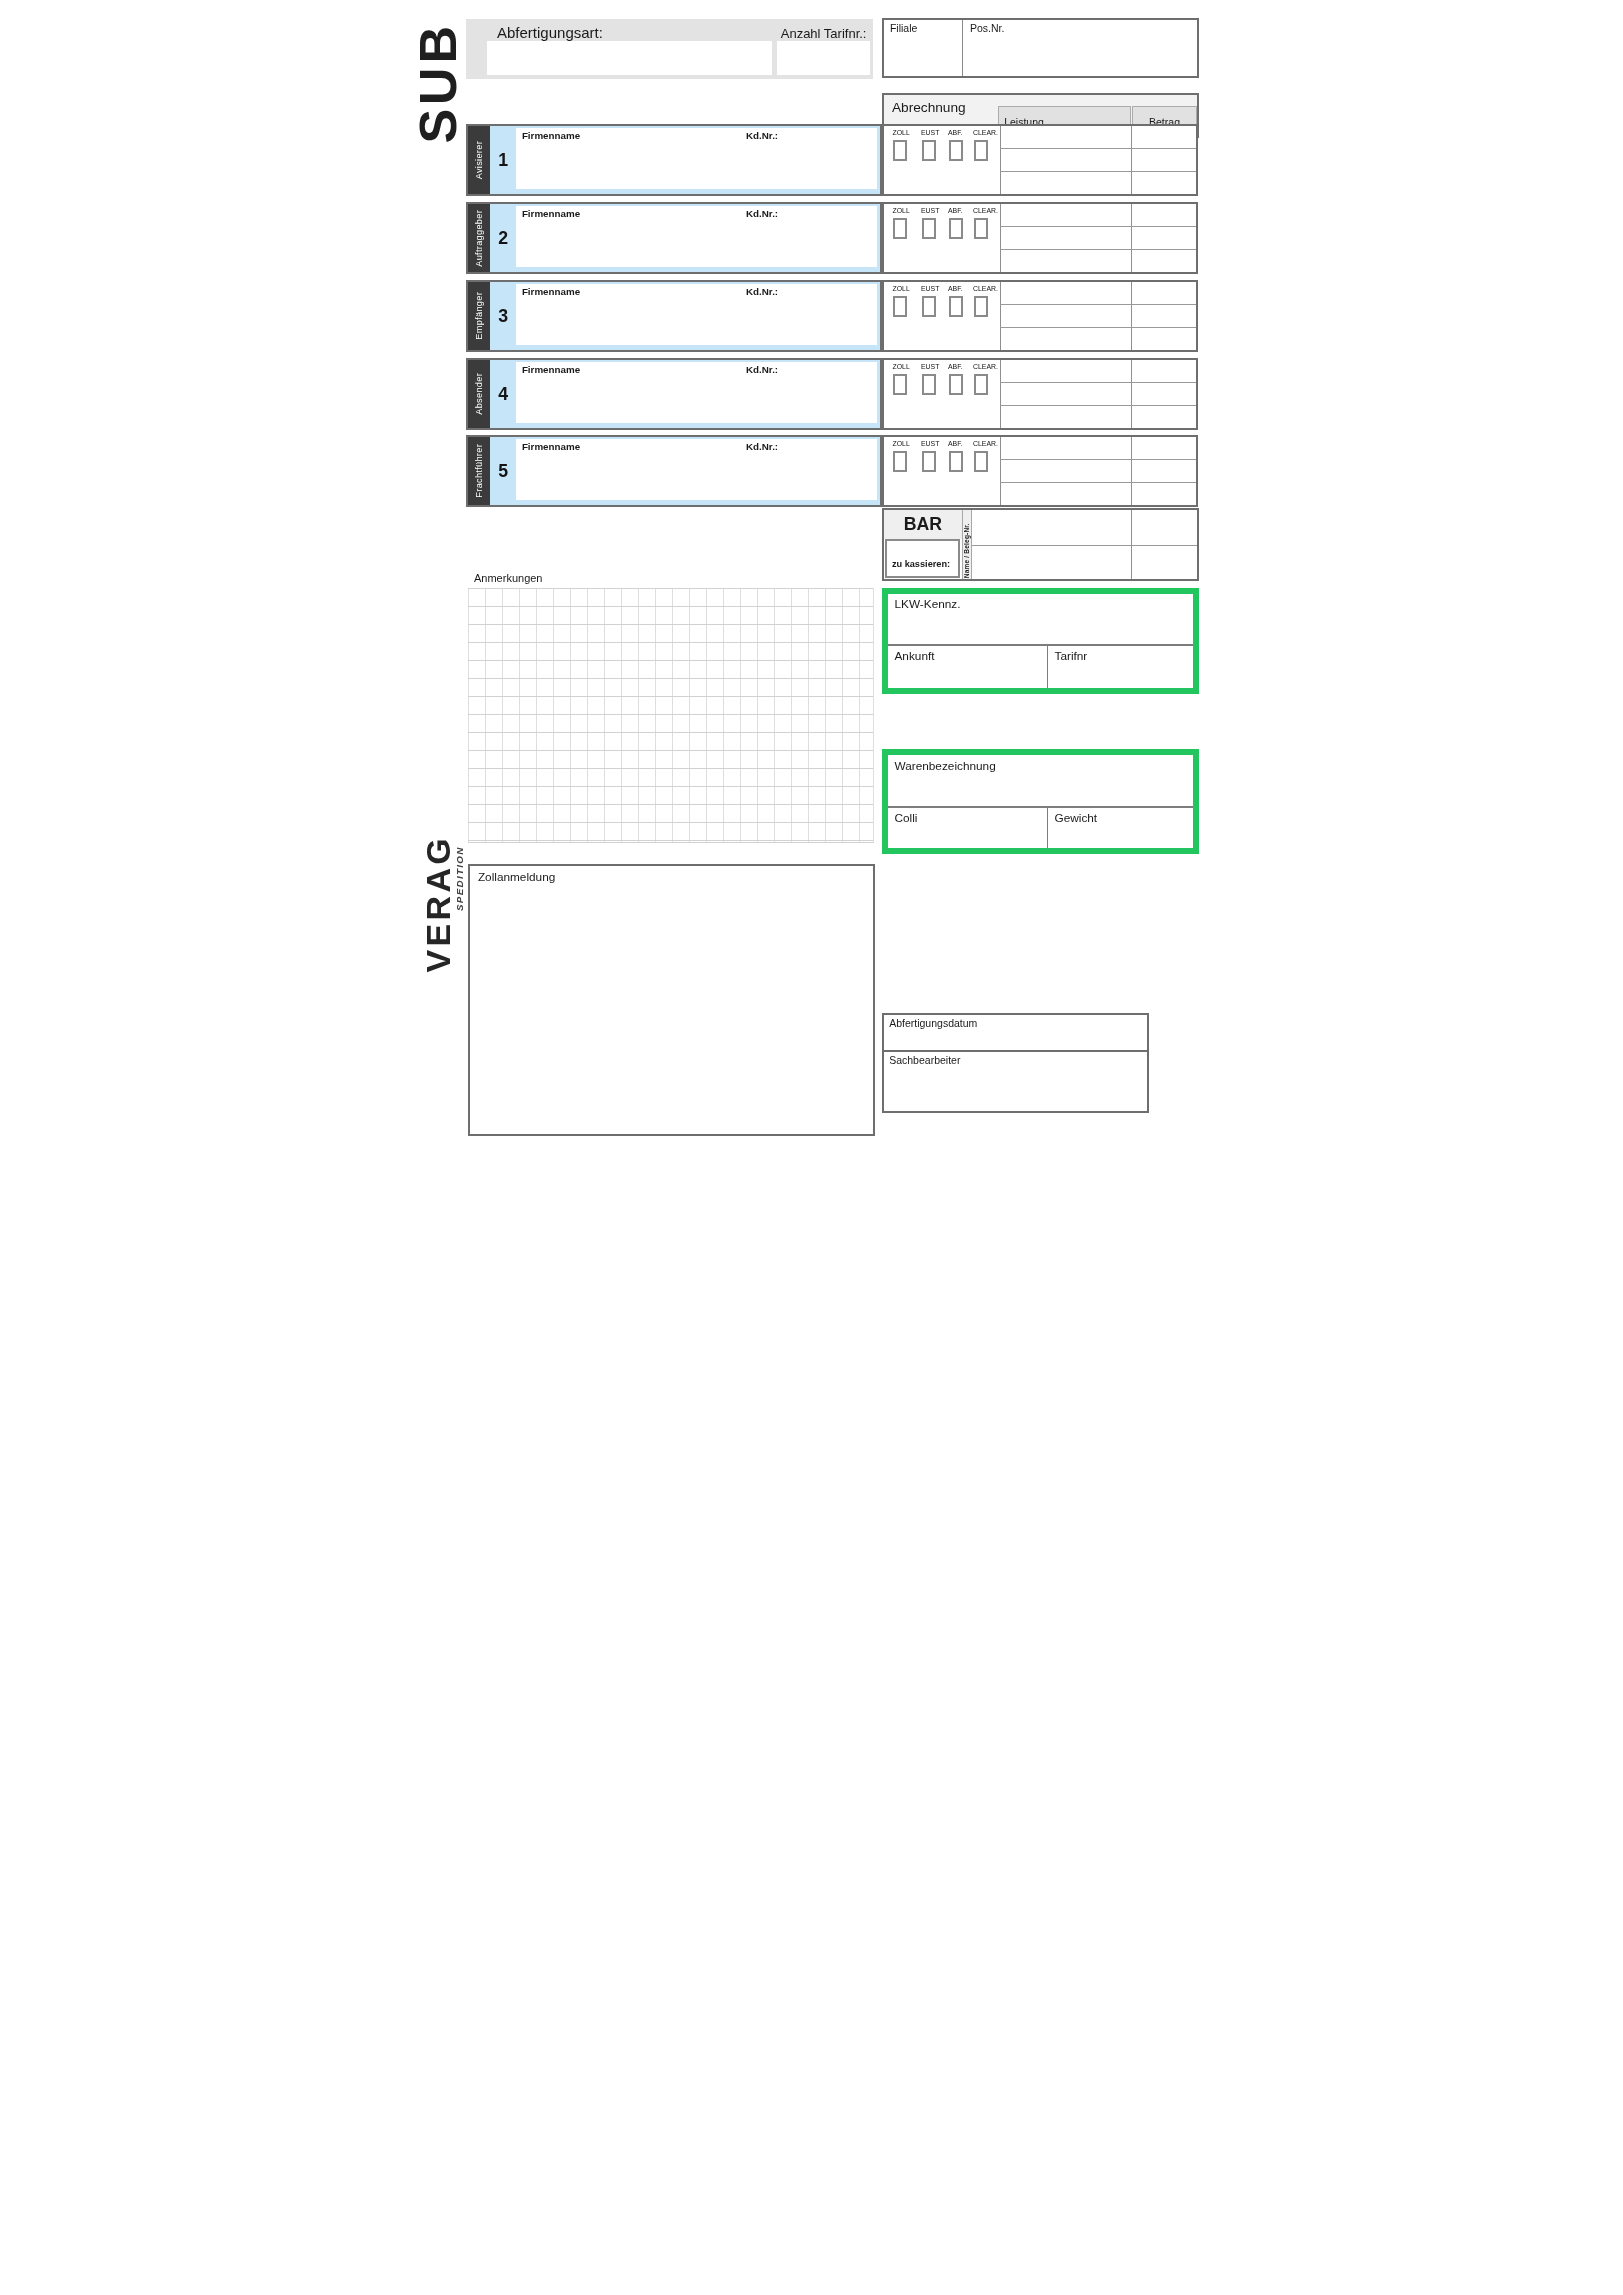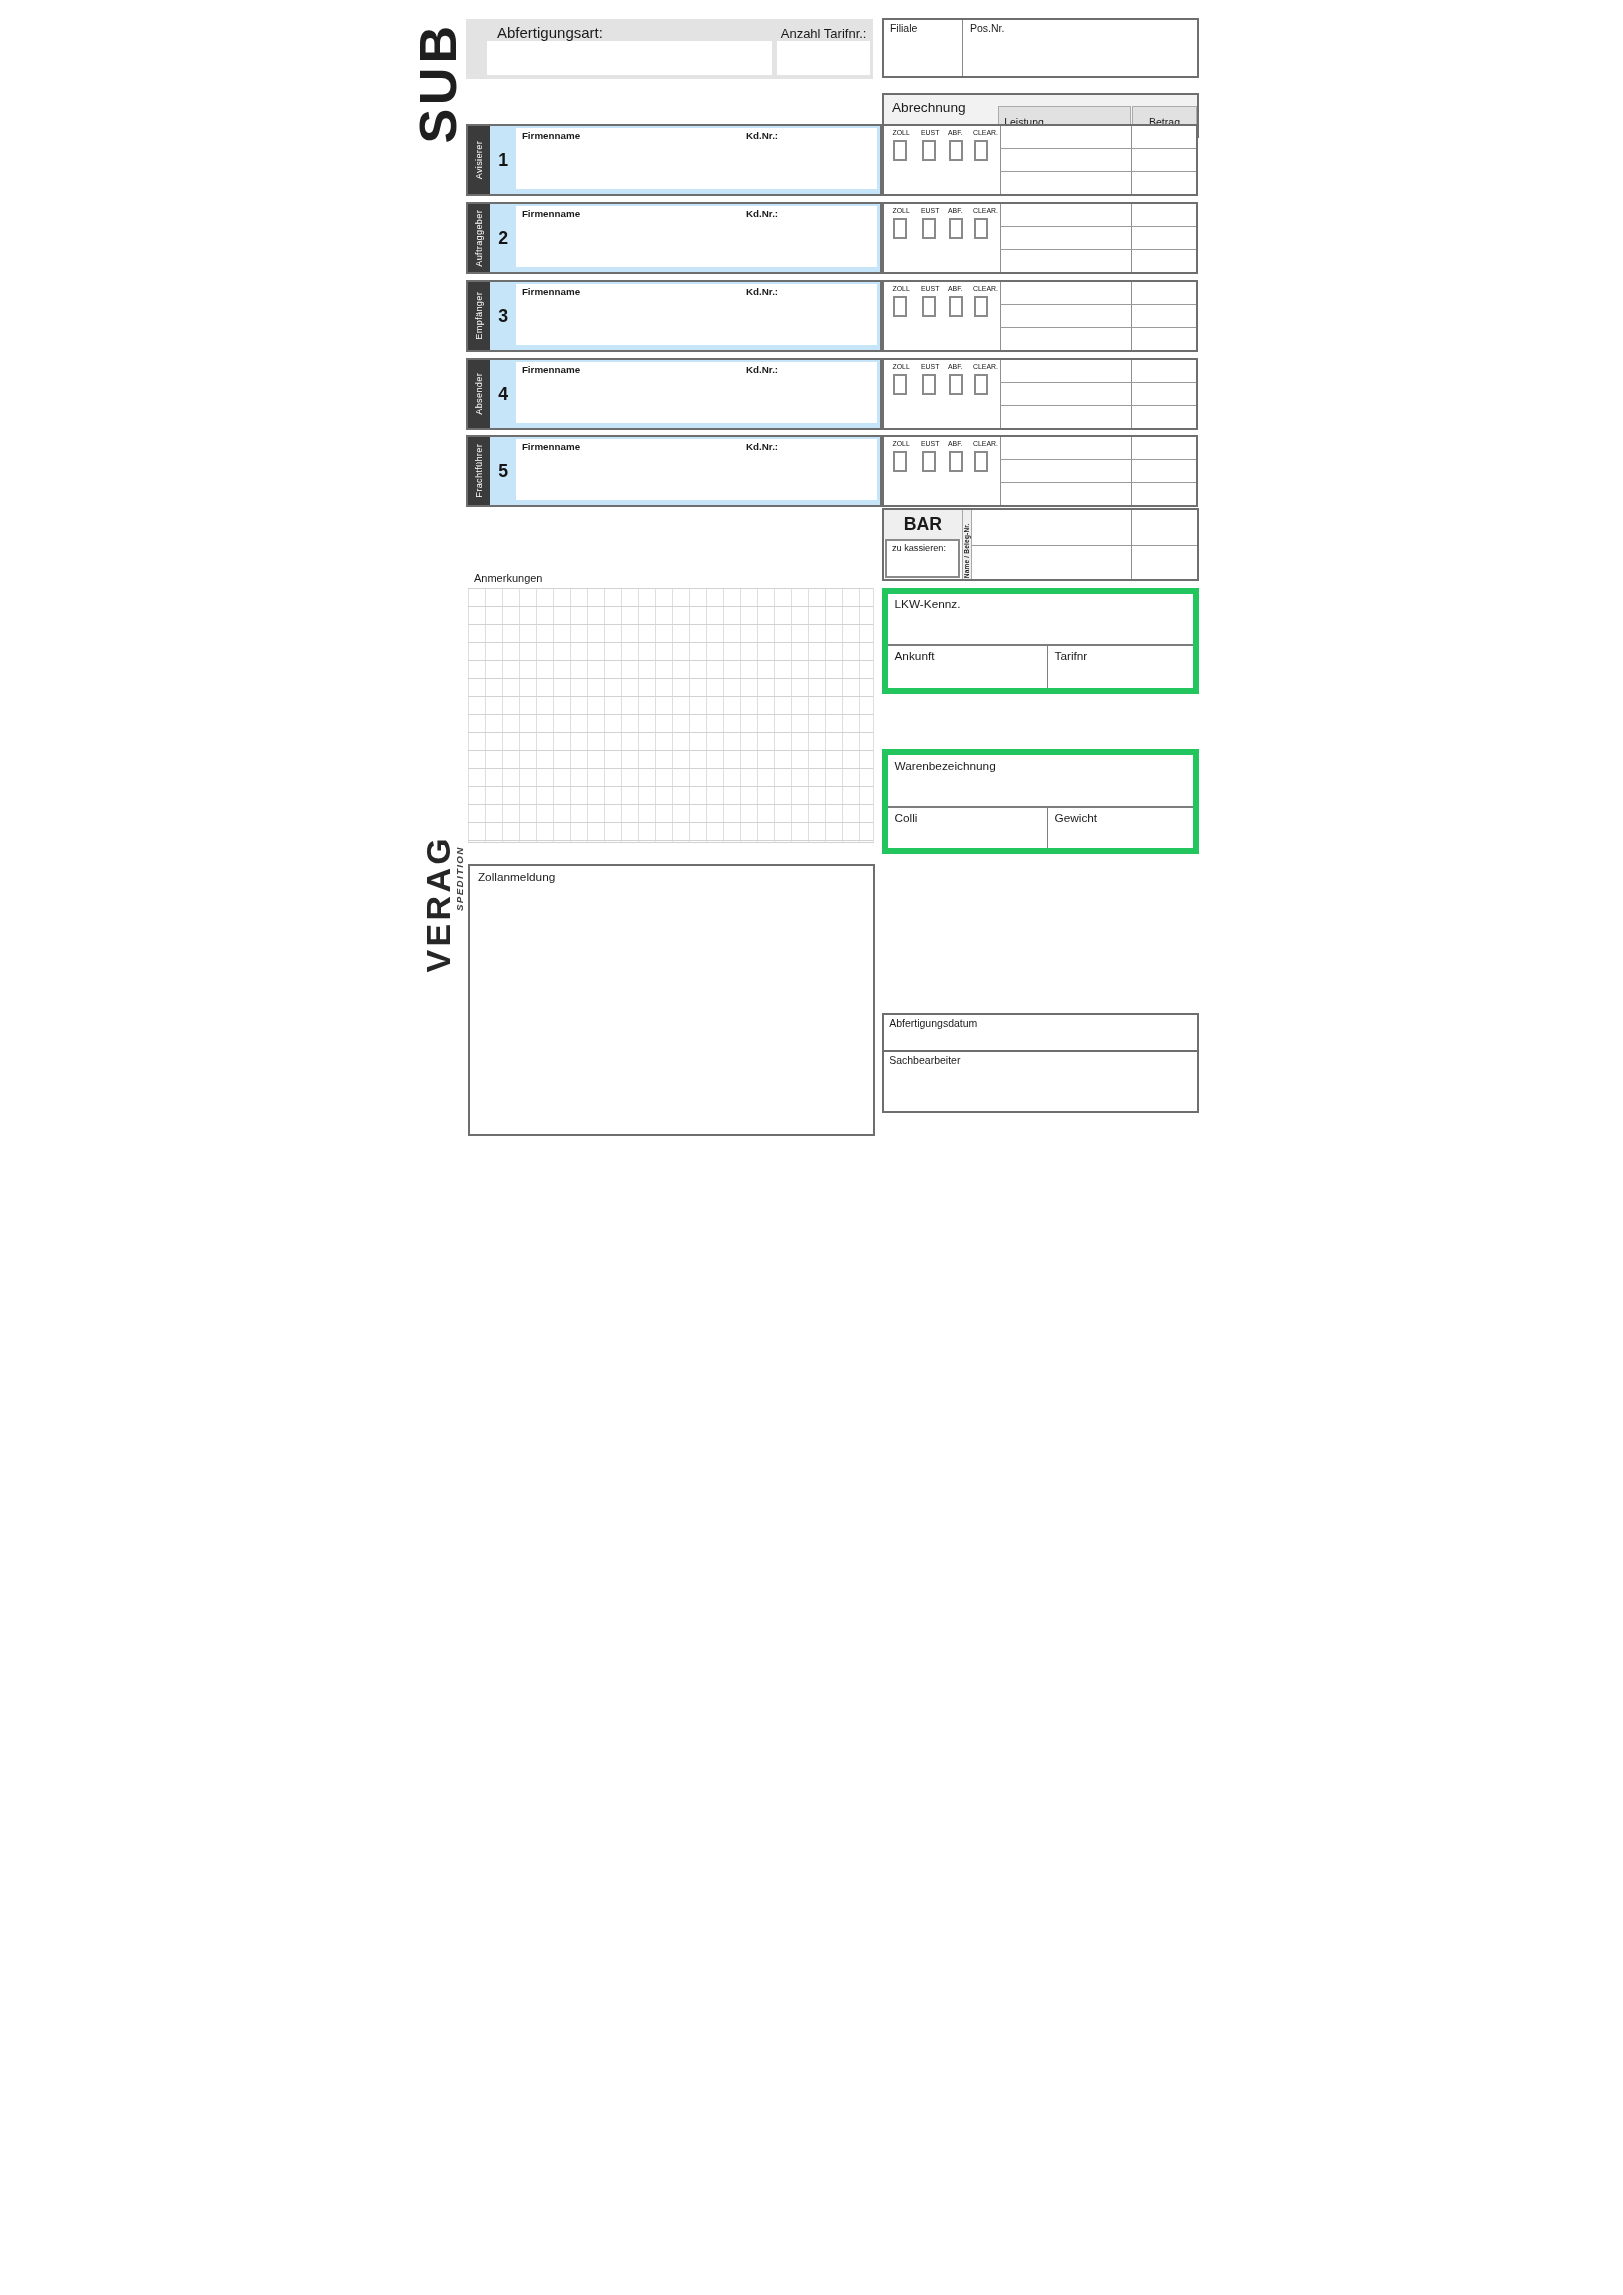--- a/index.html
+++ b/index.html
@@ -78,21 +78,21 @@
   .cell-r1{top:0;height:22px}.cell-r2{top:23px;height:22px}.cell-r3{top:46px;bottom:0}
 
   
   .bar-section{position:absolute;left:476px;top:508px;width:317px;height:73px;
     border:2px solid #6e6e6e;background:#fff;}
   .bar-cell{position:absolute;left:0;top:0;width:78px;height:29.4px;background:#efefef;
     display:flex;align-items:center;justify-content:center;}
   .bar-title{font-size:17.7px;font-weight:bold;color:#1b1b1b;}
   .zu-box{position:absolute;left:1.3px;top:29px;width:75px;bottom:1.3px;
     border:2px solid #8a8a8a;background:#fff;}
-  .zu-label{position:absolute;left:4.6px;top:2px;font-size:9.2px;}
+  .zu-label{position:absolute;left:4.6px;top:18px;font-size:9.2px;font-weight:bold;}
   .name-strip{position:absolute;left:78px;top:0;bottom:0;width:9.8px;background:#efefef;
     border-left:0.7px solid #a8a8a8;border-right:0.7px solid #a8a8a8;
     display:flex;align-items:flex-end;justify-content:center;}
   .name-strip span{writing-mode:vertical-rl;transform:rotate(180deg);
     font-size:6.5px;font-weight:bold;letter-spacing:0.2px;white-space:nowrap;padding-top:1.3px;}
   .bar-hdiv{position:absolute;left:88px;right:0;top:35px;height:0.7px;background:#9a9a9a;}
   .bar-vdiv{position:absolute;left:247px;top:0;bottom:0;width:1.3px;background:#8f8f8f;}
   .bar-lcell{position:absolute;left:89px;width:158px;}
   .bar-bcell{position:absolute;left:248px;right:0;}
   .bar-r1{top:0;height:35px}.bar-r2{top:36px;bottom:0}
@@ -111,21 +111,21 @@
   .waren-box{top:749px;height:105px;}
   .box-hdiv{position:absolute;left:0;right:0;height:2px;background:#7d7d7d;}
   .box-vdiv{position:absolute;width:1.3px;background:#7d7d7d;bottom:0;}
   .box-label{position:absolute;font-size:11.8px;}
   .half-cell{position:absolute;bottom:0;}
 
   .zoll-box{position:absolute;left:62px;top:864px;width:407px;height:272px;
     border:2px solid #6e6e6e;background:#fff;}
   .zoll-label{position:absolute;left:7.9px;top:3.9px;font-size:11.8px;}
 
-  .date-box{position:absolute;left:476px;width:317px;border:2px solid #6e6e6e;background:#fff;}
+  .date-box{position:absolute;left:476px;width:267px;border:2px solid #6e6e6e;background:#fff;}
   .abfd-box{top:1013px;height:39px;}
   .sach-box{top:1050px;height:63px;}
   .date-label{position:absolute;left:5.2px;top:2px;font-size:10.5px;}
 </style>
 </head>
 <body>
 
 <div id="page">
 
   <div class="sub-logo">

